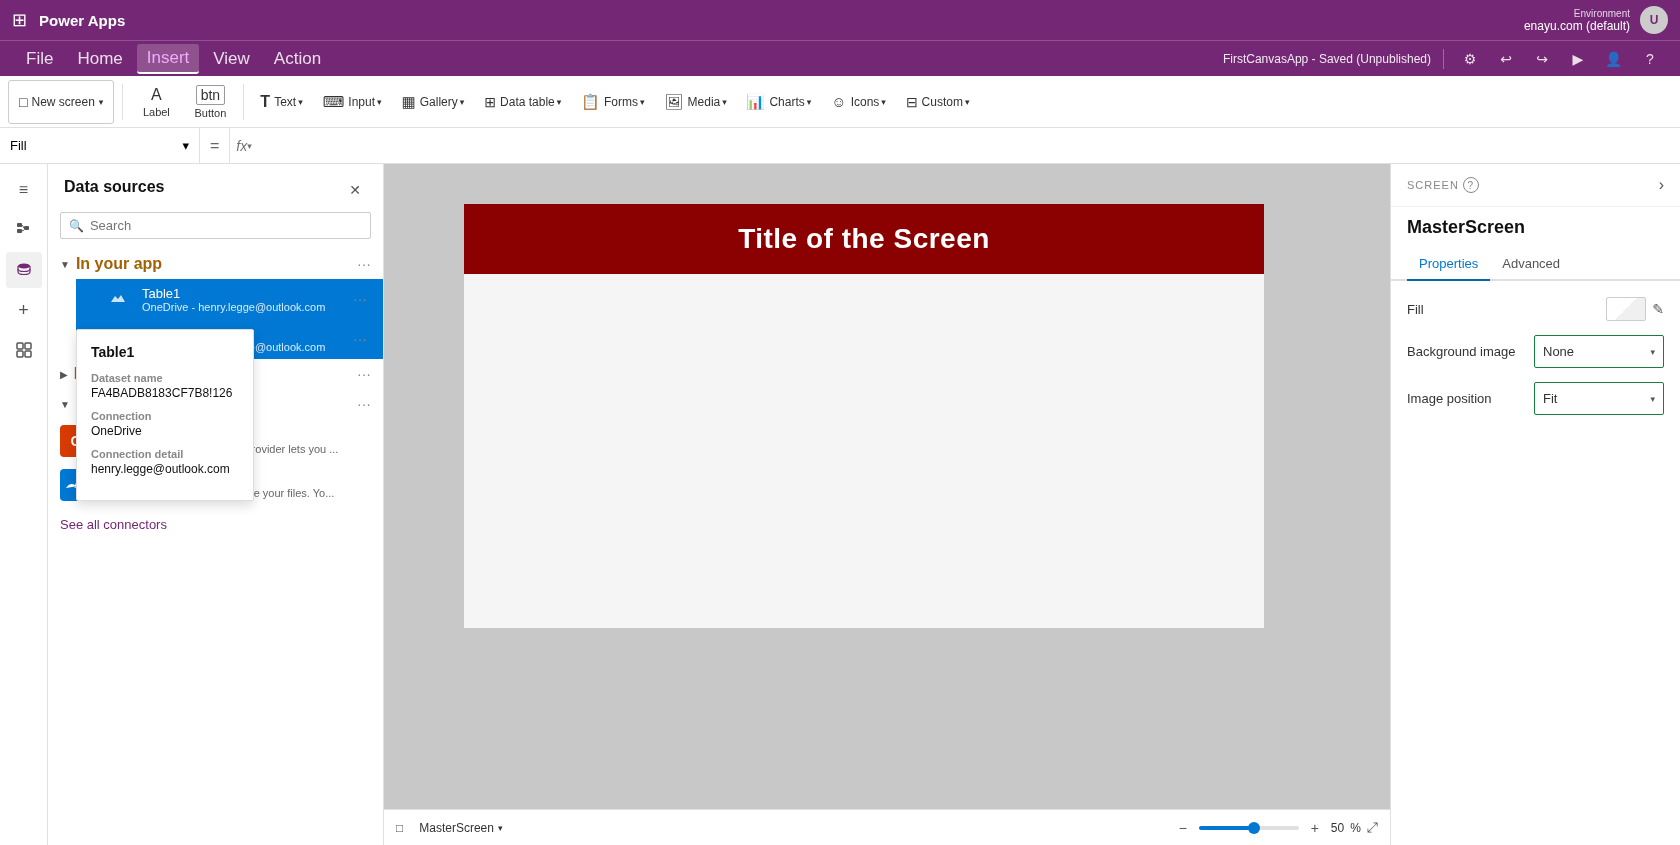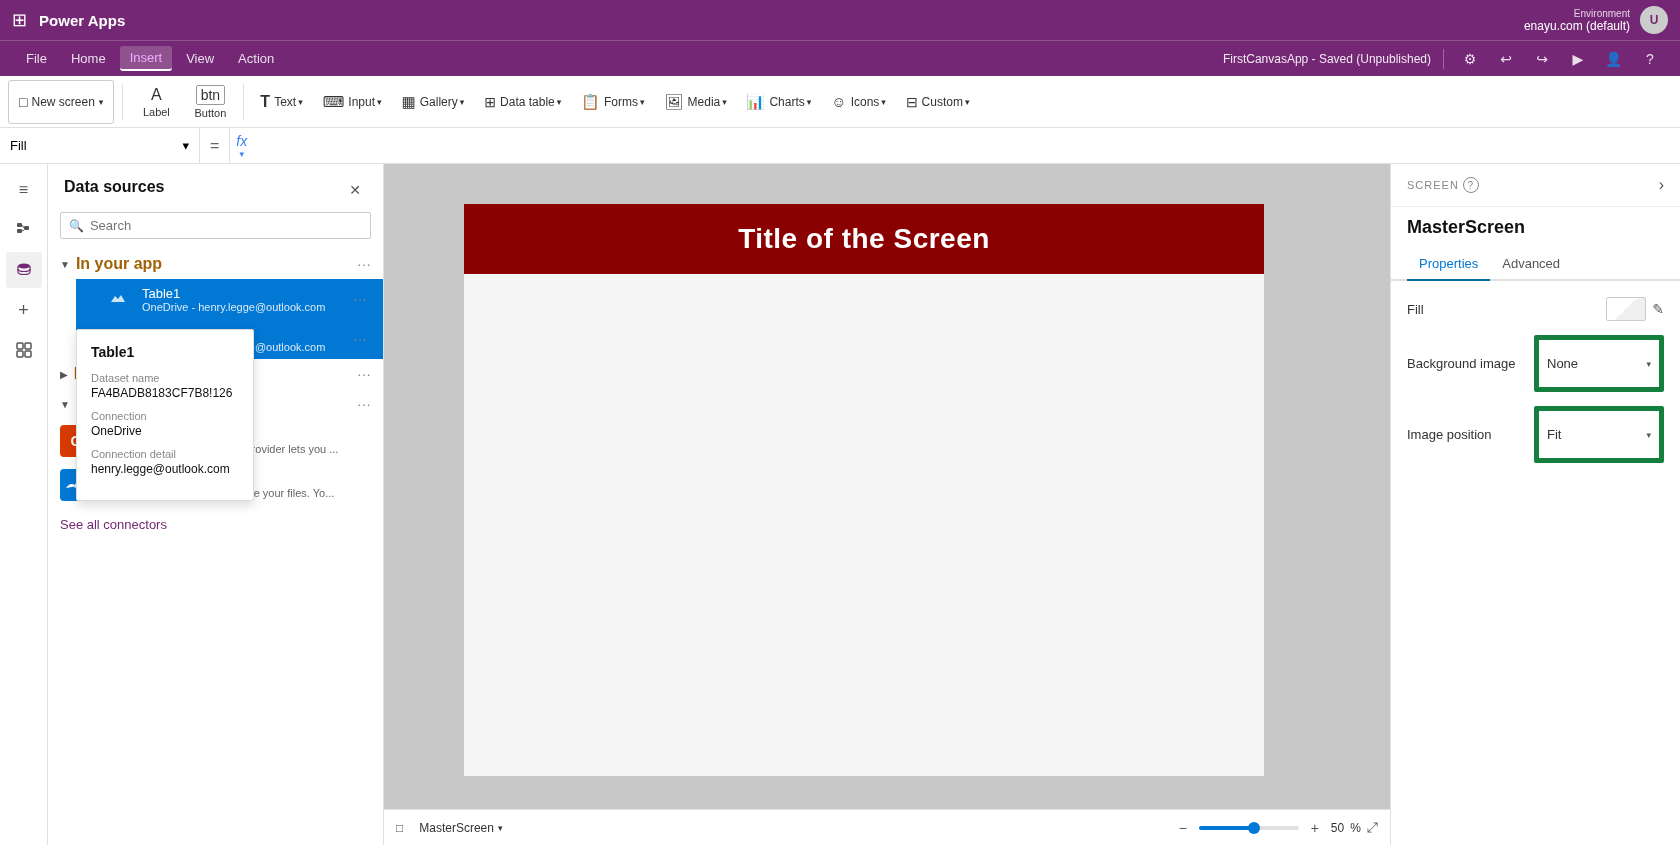--- a/index.html
+++ b/index.html
@@ -34,21 +34,21 @@
       height: 36px;
       background: #742774;
       display: flex;
       align-items: center;
       padding: 0 16px;
       gap: 4px;
       border-top: 1px solid rgba(255,255,255,0.2);
     }
     .menu-item {
       color: rgba(255,255,255,0.85);
-      font-size: 13px;
+      font-size: 17px;
       padding: 4px 10px;
       cursor: pointer;
       border-radius: 3px;
     }
     .menu-item:hover, .menu-item.active { background: rgba(255,255,255,0.2); color: #f0abfc; }
     .menu-item.active { border-bottom: 2px solid white; }
     .menu-bar-right {
       margin-left: auto;
       display: flex;
       align-items: center;
@@ -135,25 +135,24 @@
       color: #666;
       border-right: 1px solid #e0e0e0;
       height: 100%;
       display: flex;
       align-items: center;
     }
     .formula-fx {
       padding: 0 6px;
       font-size: 14px;
       font-style: italic;
-      color: #3b82f6;
+      color: #737373;
       display: flex;
       align-items: center;
       gap: 0;
-      flex-direction: column;
     }
     .formula-input {
       flex: 1;
       height: 100%;
       border: none;
       padding: 0 8px;
       font-size: 13px;
       color: #333;
       font-family: 'Consolas', monospace;
       outline: none;
@@ -305,21 +304,21 @@
       flex: 1;
       background: #c8c8c8;
       position: relative;
       overflow: hidden;
     }
     .canvas-inner {
       position: absolute;
       top: 40px;
       left: 80px;
       width: 800px;
-      height: 572px;
+      height: 424px;
       background: #f5f5f5;
     }
     .screen-title-bar {
       background: #8B0000;
       height: 70px;
       display: flex;
       align-items: center;
       justify-content: center;
     }
     .screen-title-text {
@@ -337,21 +336,21 @@
       width: 178px;
       background: white;
       border: 1px solid #ddd;
       box-shadow: 0 4px 12px rgba(0,0,0,0.15);
       border-radius: 2px;
       padding: 14px;
       z-index: 10;
     }
     .tooltip-table-name { font-size: 14px; font-weight: 600; color: #111; margin-bottom: 12px; }
     .tooltip-row { margin-bottom: 10px; }
-    .tooltip-label { font-size: 11px; color: #888; margin-bottom: 2px; }
+    .tooltip-label { font-size: 11px; color: #888; margin-bottom: 2px; font-weight: bold; }
     .tooltip-value { font-size: 12px; color: #111; }
 
     
     .canvas-bottom {
       position: absolute;
       bottom: 0;
       left: 0;
       right: 0;
       height: 36px;
       background: white;
@@ -460,23 +459,23 @@
       background: linear-gradient(135deg, #fff 50%, #f0f0f0 50%);
       border: 1px solid #ccc;
       border-radius: 2px;
       cursor: pointer;
     }
     .fill-icon { font-size: 14px; color: #555; cursor: pointer; }
     .property-dropdown {
       display: flex;
       align-items: center;
       justify-content: space-between;
-      border: 5px solid #15803d;
+      border: 1px solid #15803d;
       border-radius: 2px;
-      padding: 16px 8px;
+      padding: 8px 8px;
       font-size: 13px;
       color: #333;
       min-width: 130px;
       cursor: pointer;
       background: white;
     }
     .property-dropdown .chevron { font-size: 9px; color: #555; }
   </style>
 </head>
 <body>

